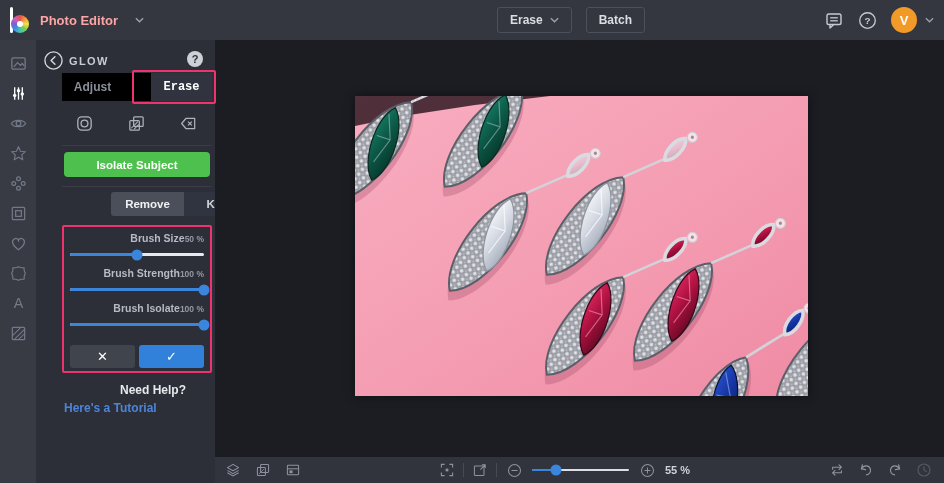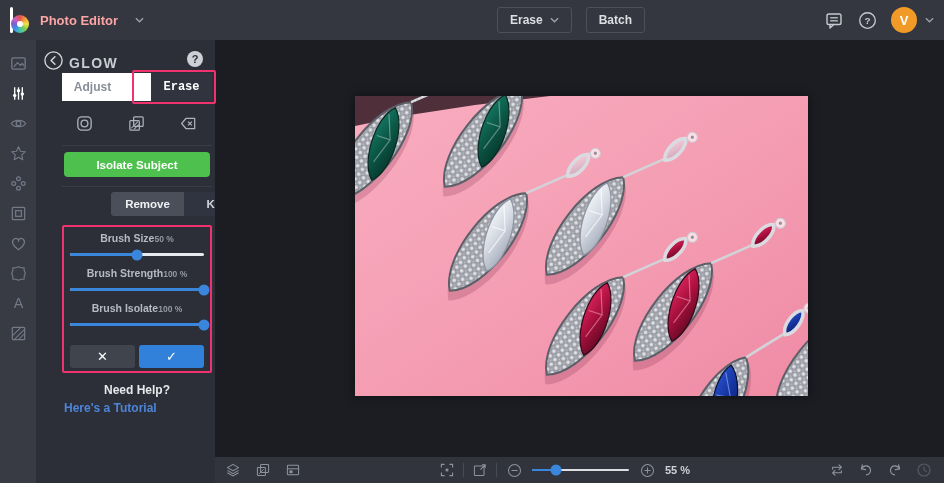--- a/index.html
+++ b/index.html
@@ -34,62 +34,62 @@
   
   .iconstrip { position:absolute; left:0; top:40px; bottom:0; width:36px;
     background:#383b44; padding-top:8px; display:flex; flex-direction:column; align-items:center; }
   .strip-btn { width:36px; height:30px; display:flex; align-items:center; justify-content:center;
     color:#747988; cursor:pointer; }
   .strip-btn.active { color:#ffffff; }
 
   
   .panel { position:absolute; left:36px; top:40px; bottom:0; width:179px; background:#2c2f38; }
   .back-btn { position:absolute; left:7px; top:10px; color:#d6d9de; cursor:pointer; }
-  .panel-title { position:absolute; left:33px; top:15px; font-size:14px; font-weight:700;
+  .panel-title { position:absolute; left:33px; top:15px; font-size:11px; font-weight:700;
     letter-spacing:1.4px; color:#c8ccd3; }
   .panel-help { position:absolute; right:12px; top:11px; width:16px; height:16px; border-radius:50%;
     background:#cdd0d6; color:#2c2f38; font-size:11px; font-weight:700; display:flex;
     align-items:center; justify-content:center; cursor:pointer; }
   .tabs { position:absolute; left:26px; top:33px; width:150px; height:28px; display:flex;
-    background:#ffffff;gap:28px; }
+    background:#000000;gap:28px; }
   .tab { flex:1; display:flex; align-items:center; justify-content:center; font-size:12px;
     font-weight:700; color:#8a8e99; cursor:pointer; }
   .tab.active { background:#31343e; color:#ffffff;font-family:Liberation Mono, monospace; }
   .annotation-box { position:absolute; border:2.5px solid #f0336f; border-radius:2px;
     pointer-events:none; z-index:4; }
   .tab-annotation { left:96px; top:30px; width:84px; height:34px; }
   .tools-row { position:absolute; left:26px; top:71px; width:150px; height:26px; }
   .tool-btn { position:absolute; top:0; width:25px; height:25px; color:#aeb2bb;
     display:flex; align-items:center; justify-content:center; cursor:pointer; }
   .divider { position:absolute; left:26px; width:150px; height:1px; background:#3a3d47; }
   .isolate-btn { position:absolute; left:28px; top:112px; width:146px; height:25px;
     background:#4ec04d; border:none; border-radius:4px; color:#fff; font-size:11.5px;
     font-weight:700; cursor:pointer; font-family:inherit;text-align:center; }
   .segmented { position:absolute; left:28px; top:152px; width:146px; height:24px; display:flex;
     border-radius:3px; overflow:hidden;margin-left:47px; }
   .seg { flex:1; display:flex; align-items:center; justify-content:center; font-size:11.5px;
     font-weight:600; cursor:pointer; background:#303440; color:#d2d5db; }
   .seg.active { background:#4b4f59; color:#f0f1f4; }
   .slider-annotation { left:26px; top:185px; width:150px; height:148px; }
   .slider-group { position:absolute; left:34px; width:134px; }
-  .s-head { display:flex; justify-content:center; align-items:baseline; }
+  .s-head { display:flex; justify-content:flex-end; align-items:baseline; }
   .s-label { font-size:10.5px; font-weight:600; color:#b6bac2; }
   .s-value { font-size:8.5px; font-weight:600; color:#9599a3; }
   .track { position:relative; margin-top:9px; height:3px; background:#e8e9ee; border-radius:2px;
     cursor:pointer; }
   .track .fill { position:absolute; left:0; top:0; bottom:0; background:#3a86dc; border-radius:2px; }
   .track .thumb { position:absolute; top:50%; width:11px; height:11px; border-radius:50%;
     background:#3a86dc; transform:translate(-50%,-50%); cursor:grab; }
   .confirm-row { position:absolute; left:34px; top:305px; width:134px; height:23px; display:flex;
     gap:4px; }
   .confirm-row button { flex:1; border:none; border-radius:3px; color:#fff; font-size:13px;
     cursor:pointer; font-family:inherit; display:flex; align-items:center; justify-content:center; }
   .btn-cancel { background:#40444d; }
   .btn-confirm { background:#3181da; }
-  .help-text { position:absolute; left:28px; top:343px; font-size:12px; font-weight:700;
+  .help-text { position:absolute; left:44px; top:343px; font-size:12px; font-weight:700;
     color:#e7e9ec;padding-left:40px; }
   .tutorial-link { position:absolute; left:28px; top:361px; font-size:12px; font-weight:700;
     color:#4e84d8; cursor:pointer;text-align:center; }
 
   
   .canvas-area { position:absolute; left:215px; top:40px; right:0; bottom:26px; background:#1b1d22; }
   .photo { position:absolute; left:140px; top:56px; width:453px; height:300px;
     box-shadow:0 0 10px rgba(0,0,0,.45); cursor:crosshair; }
   .photo svg { display:block; }
 

